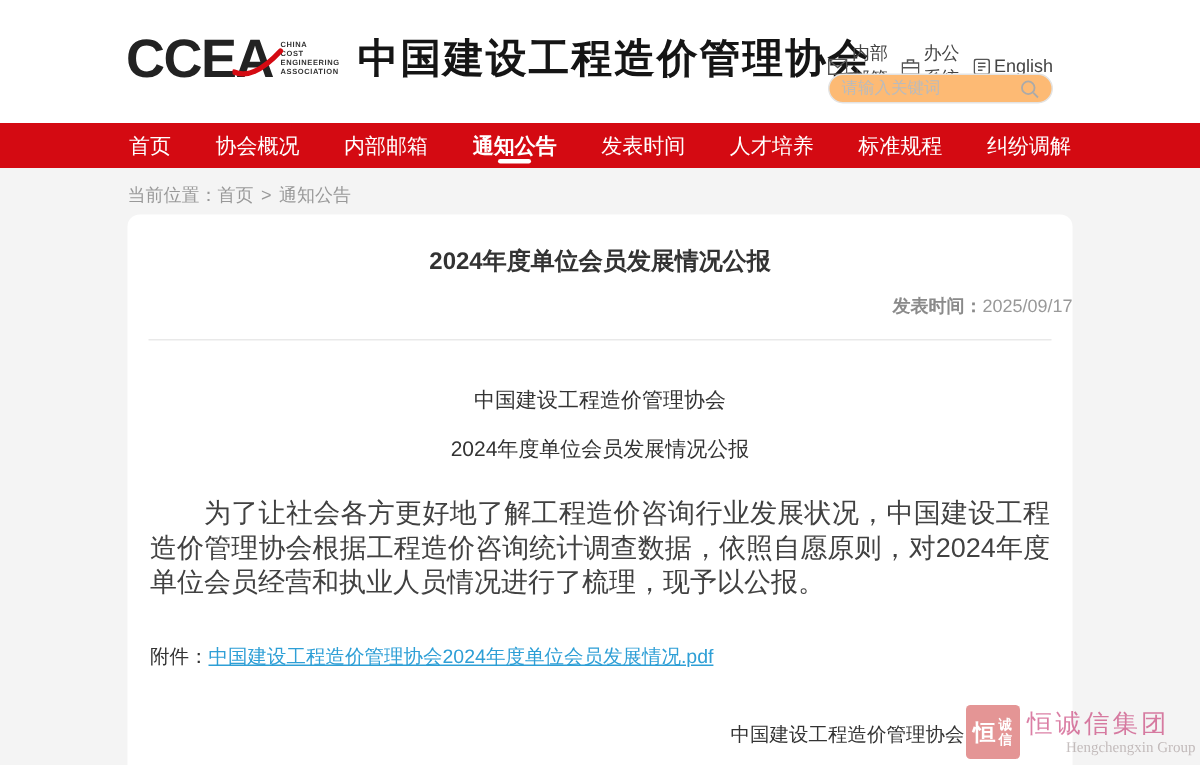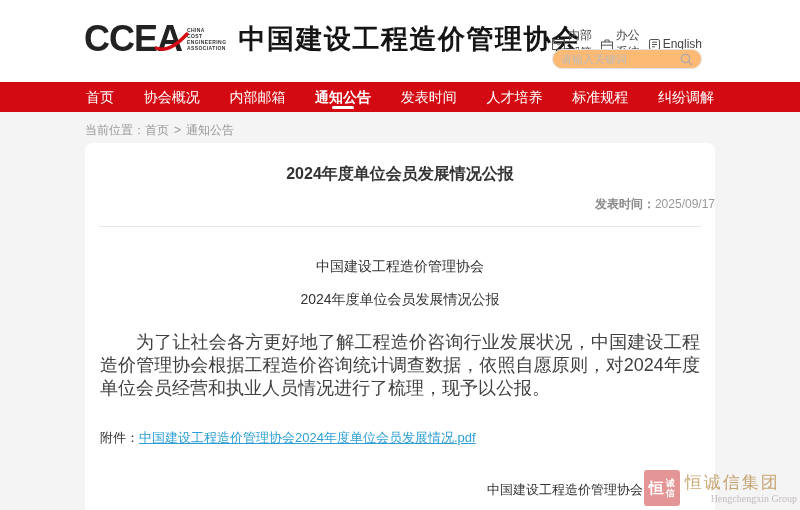--- a/index.html
+++ b/index.html
@@ -46,21 +46,21 @@
   .art-attach a{color:#2e9fd6;text-decoration:underline;cursor:pointer;}
   .signature{width:fit-content;margin:34px 72px 0 auto;text-align:center;font-size:13px;color:#333;}
   .signature .sig-date{margin-top:11px;}
 
   
   .watermark{position:absolute;right:3px;bottom:4px;display:flex;align-items:center;gap:5px;opacity:.55;}
   .wm-logo{width:36px;height:36px;background:#cf4040;border-radius:3px;color:#fff;display:flex;align-items:center;justify-content:center;gap:2px;padding:2px;}
   .wm-logo .big{font-size:15px;font-weight:bold;}
   .wm-logo .small{display:flex;flex-direction:column;font-size:9px;font-weight:bold;line-height:10px;}
   .wm-text{display:flex;flex-direction:column;}
-  .wm-cn{font-family:"Liberation Serif","DejaVu Serif",serif;font-size:17px;color:#a16207;letter-spacing:2px;line-height:20px;}
+  .wm-cn{font-family:"Liberation Serif","DejaVu Serif",serif;font-size:17px;color:#be185d;letter-spacing:2px;line-height:20px;}
   .wm-en{font-family:"Liberation Serif","DejaVu Serif",serif;font-size:10px;color:#9b8d8d;margin-left:26px;}
 
   .icon{display:inline-flex;align-items:center;}
 </style>
 </head>
 <body>
 
 <div class="header">
   <div class="logo">
     <div class="logo-acronym-wrap">

